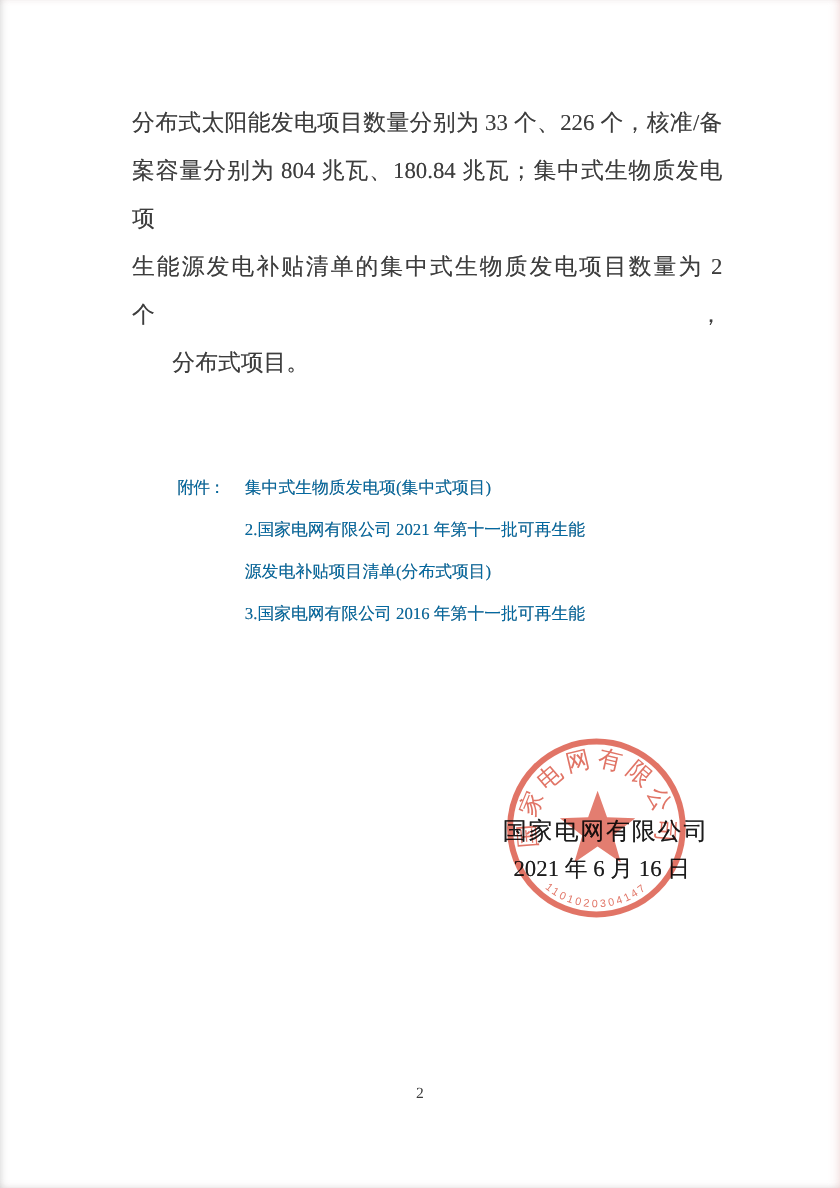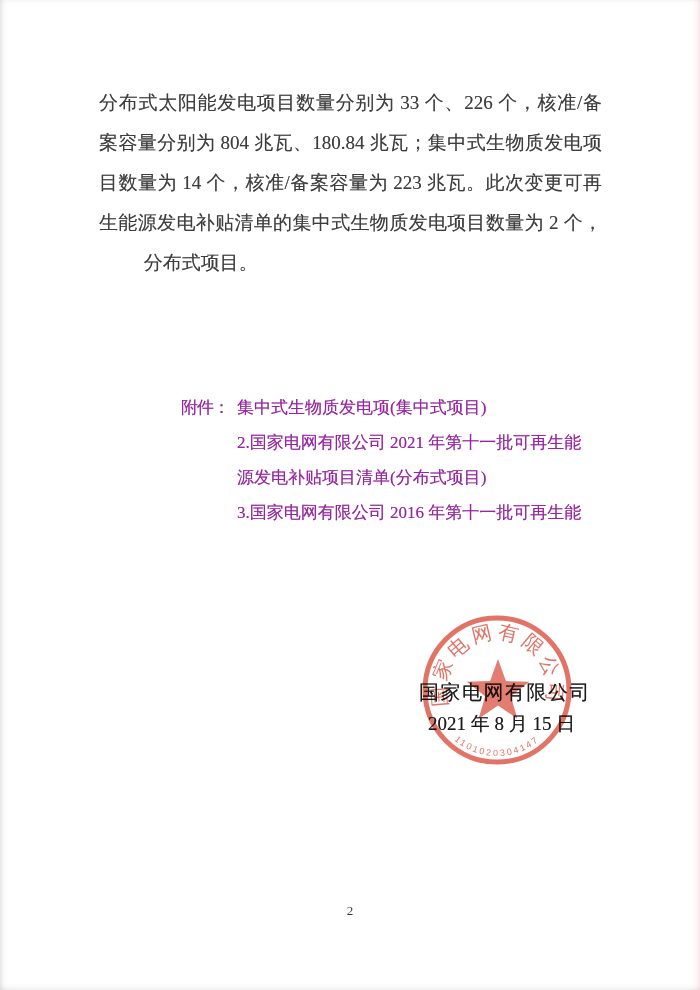--- a/index.html
+++ b/index.html
@@ -25,34 +25,34 @@
     top: 83px;
     width: 503px;
     font-size: 19px;
     line-height: 40px;
     color: #3d3d3d;
     text-shadow: 0 0 0.5px rgba(70,70,70,0.55);
   }
   .body-text .line.just {
     text-align: justify;
     text-align-last: justify;
+    margin-left: 11px;
   }
   .body-text .line.closing {
     text-indent: 2.35em;
   }
   .attachments {
     position: absolute;
     left: 148px;
     top: 390px;
     display: flex;
-    font-size: 17px;
+    font-size: 14px;
     line-height: 35px;
-    color: #a21caf;
+    color: #0369a1;
     text-shadow: 0 0 0.5px rgba(70,70,70,0.55);
-    margin-left: 33px;
   }
   .att-label {
     width: 56px;
     flex: 0 0 56px;
     letter-spacing: -1px;
     white-space: nowrap;
   }
   .att-content {
     width: 400px;
   }
@@ -105,37 +105,36 @@
   }
 </style>
 </head>
 <body>
 
 <div class="page">
 
   <div class="body-text">
     <div class="line just">分布式太阳能发电项目数量分别为 33 个、226 个，核准/备</div>
     <div class="line just">案容量分别为 804 兆瓦、180.84 兆瓦；集中式生物质发电项</div>
-    <div class="line just">目数量为 14 个，核准/备案容量为 223 兆瓦。此次变更可再</div>
     <div class="line just">生能源发电补贴清单的集中式生物质发电项目数量为 2 个，</div>
     <div class="line closing">分布式项目。</div>
   </div>
 
   <div class="attachments">
     <div class="att-label">附件：</div>
     <div class="att-content">
       <div>集中式生物质发电项(集中式项目)</div>
       <div>2.国家电网有限公司 2021 年第十一批可再生能</div>
       <div>源发电补贴项目清单(分布式项目)</div>
       <div>3.国家电网有限公司 2016 年第十一批可再生能</div>
     </div>
   </div>
 
   <div class="sig-company">国家电网有限公司</div>
-  <div class="sig-date">2021 年 8 月 15 日</div>
+  <div class="sig-date">2021 年 6 月 16 日</div>
 
   <div class="seal">
     <svg width="160" height="160" viewBox="0 0 160 160" xmlns="http://www.w3.org/2000/svg">
       <defs>
         <path id="sealArcTop" d="M 32.1 97.4 A 51 51 0 1 1 127.9 97.4" fill="none"></path>
         <path id="sealArcBottom" d="M 37.6 130.6 A 66 66 0 0 0 122.4 130.6" fill="none"></path>
       </defs>
       <circle cx="80" cy="80" r="72" fill="none" stroke="#d9503e" stroke-width="5" opacity="0.9"></circle>
       <text font-size="20" fill="#d9503e" letter-spacing="4" opacity="0.9" font-family="Liberation Serif, DejaVu Serif, serif" text-anchor="middle">
         <textPath href="#sealArcTop" startOffset="50%">国家电网有限公司</textPath>

